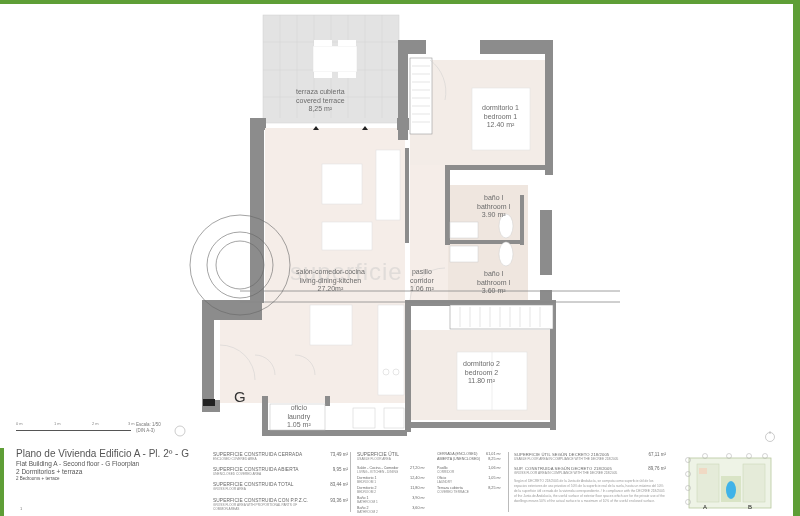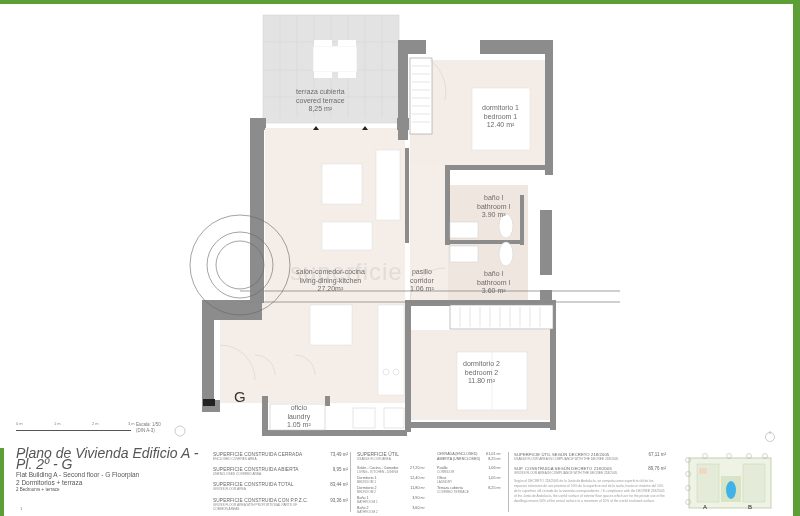--- a/index.html
+++ b/index.html
@@ -10,21 +10,21 @@
   .leftbar{left:0;top:448px;width:4px;height:68px;background:#5e9e36;}
   .plan{left:0;top:0;width:800px;height:440px;}
   .room-label{position:absolute;text-align:center;font-size:7px;line-height:8.5px;color:#6b6b6b;white-space:nowrap;}
   .room-label span{display:block;}
   .g-letter{left:234px;top:388px;font-size:15px;color:#333;}
   .scale{left:16px;top:421px;width:200px;height:20px;}
   .scale-tick{position:absolute;top:0;font-size:4px;color:#888;}
   .scale-line{position:absolute;left:0;top:9px;width:115px;height:1px;background:#555;}
   .scale-txt{position:absolute;left:120px;top:1px;font-size:4.5px;line-height:5.5px;color:#777;}
   .title-block{left:16px;top:448px;width:190px;}
-  .t1{font-size:14px;color:#555;line-height:11px;font-style:italic;}
+  .t1{font-size:10px;color:#555;line-height:11px;}
   .t2{font-size:6.5px;color:#555;line-height:9px;}
   .t3{font-size:6.5px;color:#555;line-height:8px;}
   .t4{font-size:4.5px;color:#555;line-height:6px;}
   .page-num{left:20px;top:506px;font-size:4px;color:#777;}
   .col{position:absolute;font-size:4.5px;color:#666;}
   .row{position:absolute;width:100%;}
   .lbl{font-size:4.8px;letter-spacing:0.1px;color:#666;text-transform:uppercase;}
   .sub{font-size:3.2px;color:#888;text-transform:uppercase;}
   .val{position:absolute;right:0;top:0;font-size:4.5px;color:#666;}
   .vsep{position:absolute;width:1px;background:#bbb;}

